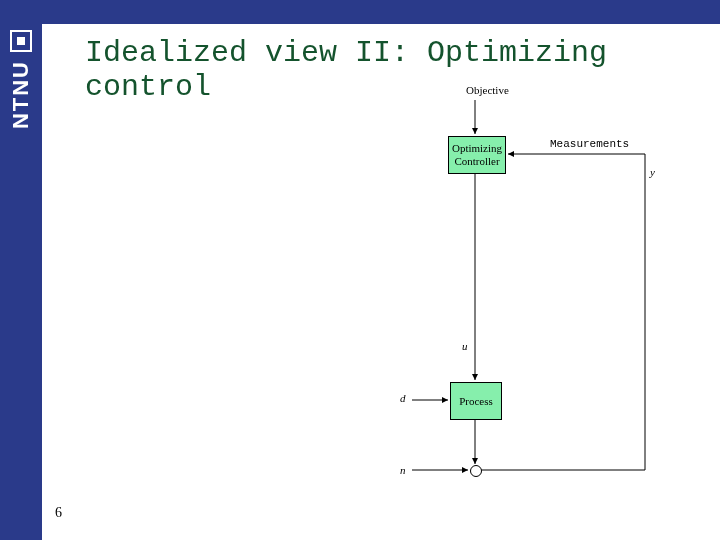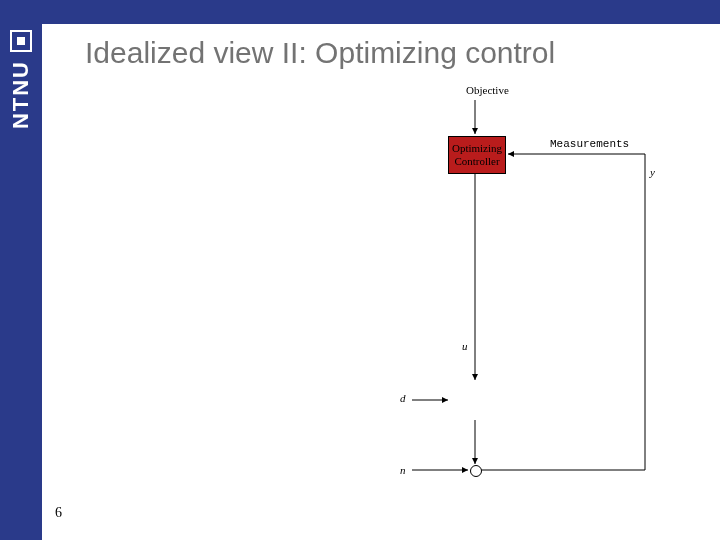--- a/index.html
+++ b/index.html
@@ -62,44 +62,44 @@
     writing-mode: vertical-rl;
     text-orientation: mixed;
     transform: rotate(180deg);
     margin: 0 auto;
     line-height: 1;
   }
   .title {
     position: absolute;
     left: 85px;
     top: 36px;
-    font-family: Liberation Sans, sans-serif;
+    font-family: Liberation Mono, monospace;
     font-size: 30px;
-    color: #737373;
+    color: #14532d;
     font-weight: 400;
   }
   .pagenum {
     position: absolute;
     left: 55px;
     top: 505px;
     font-family: "Times New Roman", Times, serif;
     font-size: 14px;
     color: #000000;
   }
   .diagram {
     position: absolute;
     left: 340px;
     top: 82px;
     width: 340px;
     height: 420px;
   }
   .box {
     position: absolute;
     border: 1px solid #000;
-    background: #b91c1c;
+    background: #86efac;
     display: flex;
     align-items: center;
     justify-content: center;
     text-align: center;
     font-family: "Times New Roman", Times, serif;
     font-size: 11px;
     line-height: 1.15;
     color: #000;
   }
   .lbl {
@@ -172,16 +172,19 @@
     <div class="lbl" style="left:210px; top:56px;font-family:Liberation Mono, monospace;">Measurements</div>
     <div class="lbl it" style="left:310px; top:84px;">y</div>
     <div class="lbl it" style="left:122px; top:258px;">u</div>
     <div class="lbl it" style="left:60px; top:310px;">d</div>
     <div class="lbl it" style="left:60px; top:382px;">n</div>
 
     <div class="box" style="left:108px; top:54px; width:56px; height:36px;">
       <span style="white-space:pre-line;">Optimizing
 Controller</span>
     </div>
+    <div class="box" style="left:110px; top:300px; width:50px; height:36px;">
+      <span>Process</span>
+    </div>
 
     <div class="node-circle" style="left:130px; top:383px;"></div>
   </div>
 </div>
 
 </body></html>

